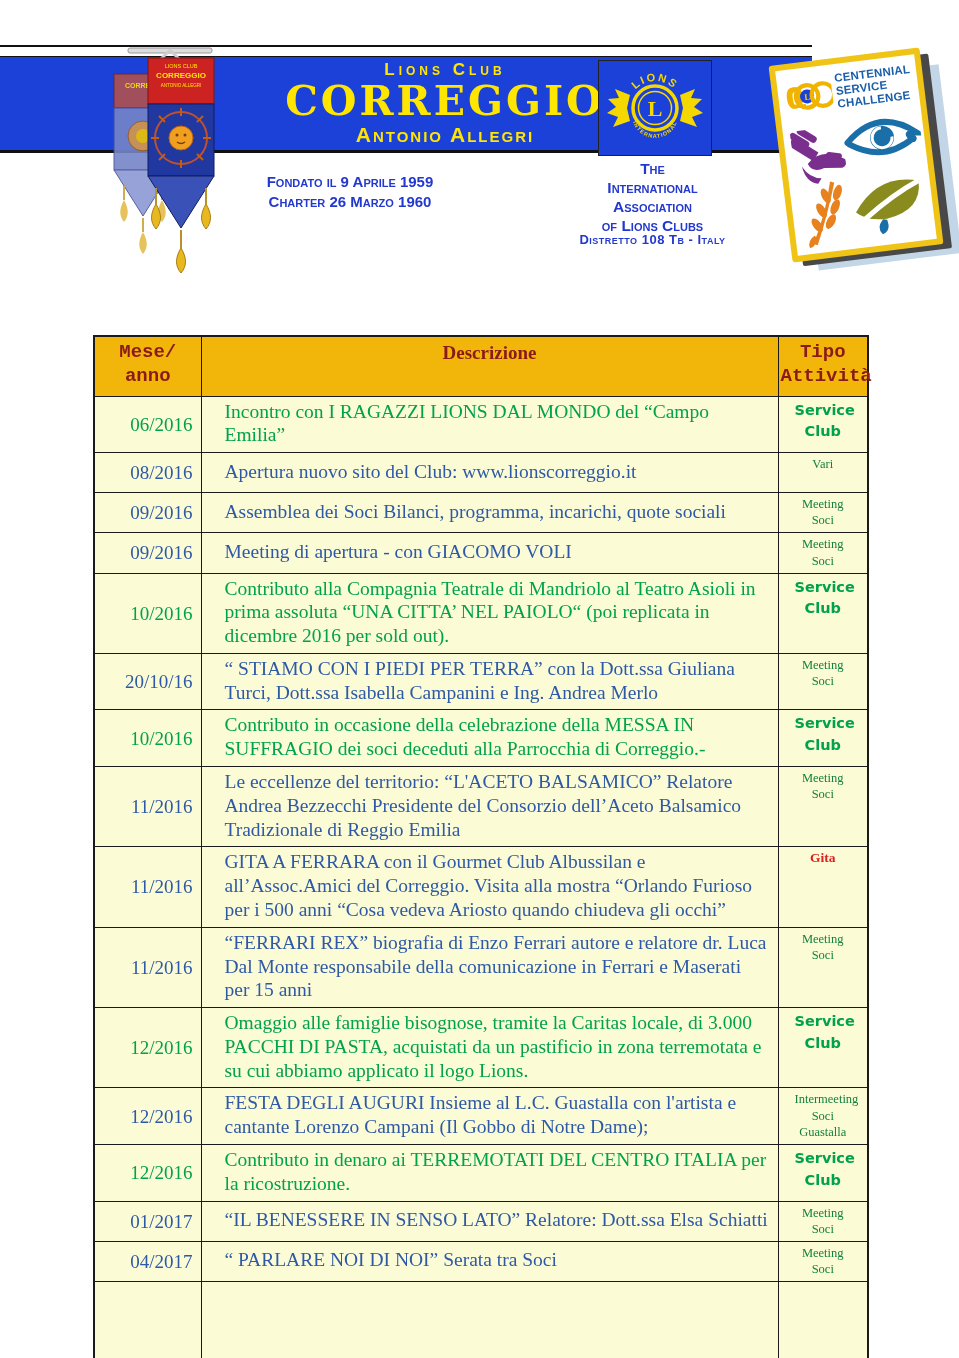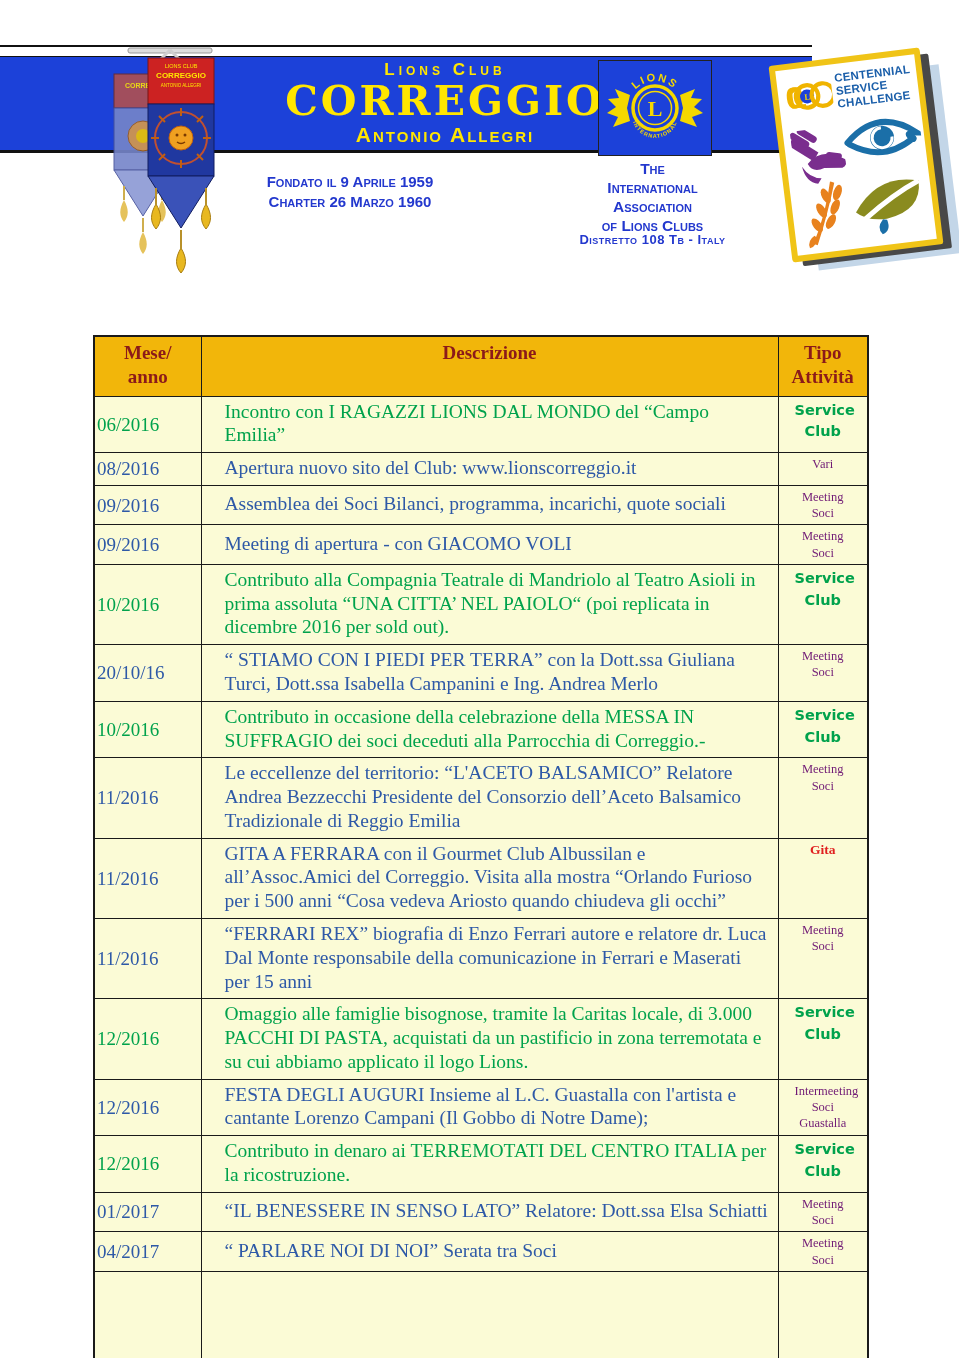--- a/index.html
+++ b/index.html
@@ -1,19 +1,19 @@
 <!DOCTYPE html>
 <html><head>
 <meta charset="utf-8">
 <style>
   html,body{margin:0;padding:0;background:#ffffff;}
   #page{position:relative;width:959px;height:1358px;background:#fff;overflow:hidden;
         font-family:"Liberation Serif",serif;}
   .sc{font-variant:small-caps;}
-  .pre{white-space:pre-line;}
+  .pre{white-space:pre-line;font-family:Liberation Mono, monospace;}
 
   
   .rule-top{position:absolute;left:0;top:45px;width:812px;height:2px;background:#111;}
   .band{position:absolute;left:0;top:56px;width:812px;height:97px;background:#1c41d9;
         border-top:1px solid #111;border-bottom:3px solid #111;box-sizing:border-box;}
   .band-text{position:absolute;left:225px;top:60px;width:440px;text-align:center;color:#ffe600;
         font-family:"Liberation Sans",sans-serif;}
   .band-line1{font-size:17px;font-weight:bold;letter-spacing:4px;}
   .band-name{font-size:41px;font-weight:bold;letter-spacing:3px;line-height:1.0;margin-top:1px;
         font-family:"DejaVu Serif",serif;}
@@ -47,28 +47,28 @@
   
   .page-title{position:absolute;left:93px;top:299px;font-size:22px;font-weight:600;
         color:#9e2a2b;letter-spacing:.4px;margin-top:40px;}
 
   .tbl-wrap{position:absolute;left:93px;top:335px;}
   table{border-collapse:collapse;table-layout:fixed;width:774px;border:2px solid #1a1a1a;}
   th,td{border:1px solid #1a1a1a;box-sizing:border-box;}
   th{background:#f2b60a;color:#8b1a1a;font-weight:600;font-size:19px;line-height:1.25;
      padding:4px 2px 7px 2px;vertical-align:top;text-align:center;font-family:"Liberation Serif",serif;}
   td{background:#fbfbd6;font-size:19.5px;line-height:1.22;padding:3px 8px 5px 23px;}
-  .c-date{text-align:left;vertical-align:middle;font-size:19px;padding:2px;}
+  .c-date{text-align:right;vertical-align:middle;font-size:19px;padding:8px;}
   .c-desc{vertical-align:middle;}
   .c-type{text-align:center;vertical-align:top;padding:3px 16px;}
   .theme-green{color:#00a24c;}
   .theme-blue{color:#2e59a7;}
   .type-service{color:#00a24c;font-family:"DejaVu Sans",sans-serif;font-weight:bold;
         font-size:14.5px;line-height:1.5;}
-  .type-note{color:#701a75;font-size:12.5px;line-height:1.3;margin-top:36px;}
+  .type-note{color:#15803d;font-size:12.5px;line-height:1.3;margin-top:36px;}
   .type-gita{color:#e02020;font-weight:bold;font-size:13.5px;}
   .empty-row td{height:140px;}
 </style>
 </head>
 <body>
 
 <div id="page">
 
   <div class="rule-top"></div>
   <div class="band"></div>

